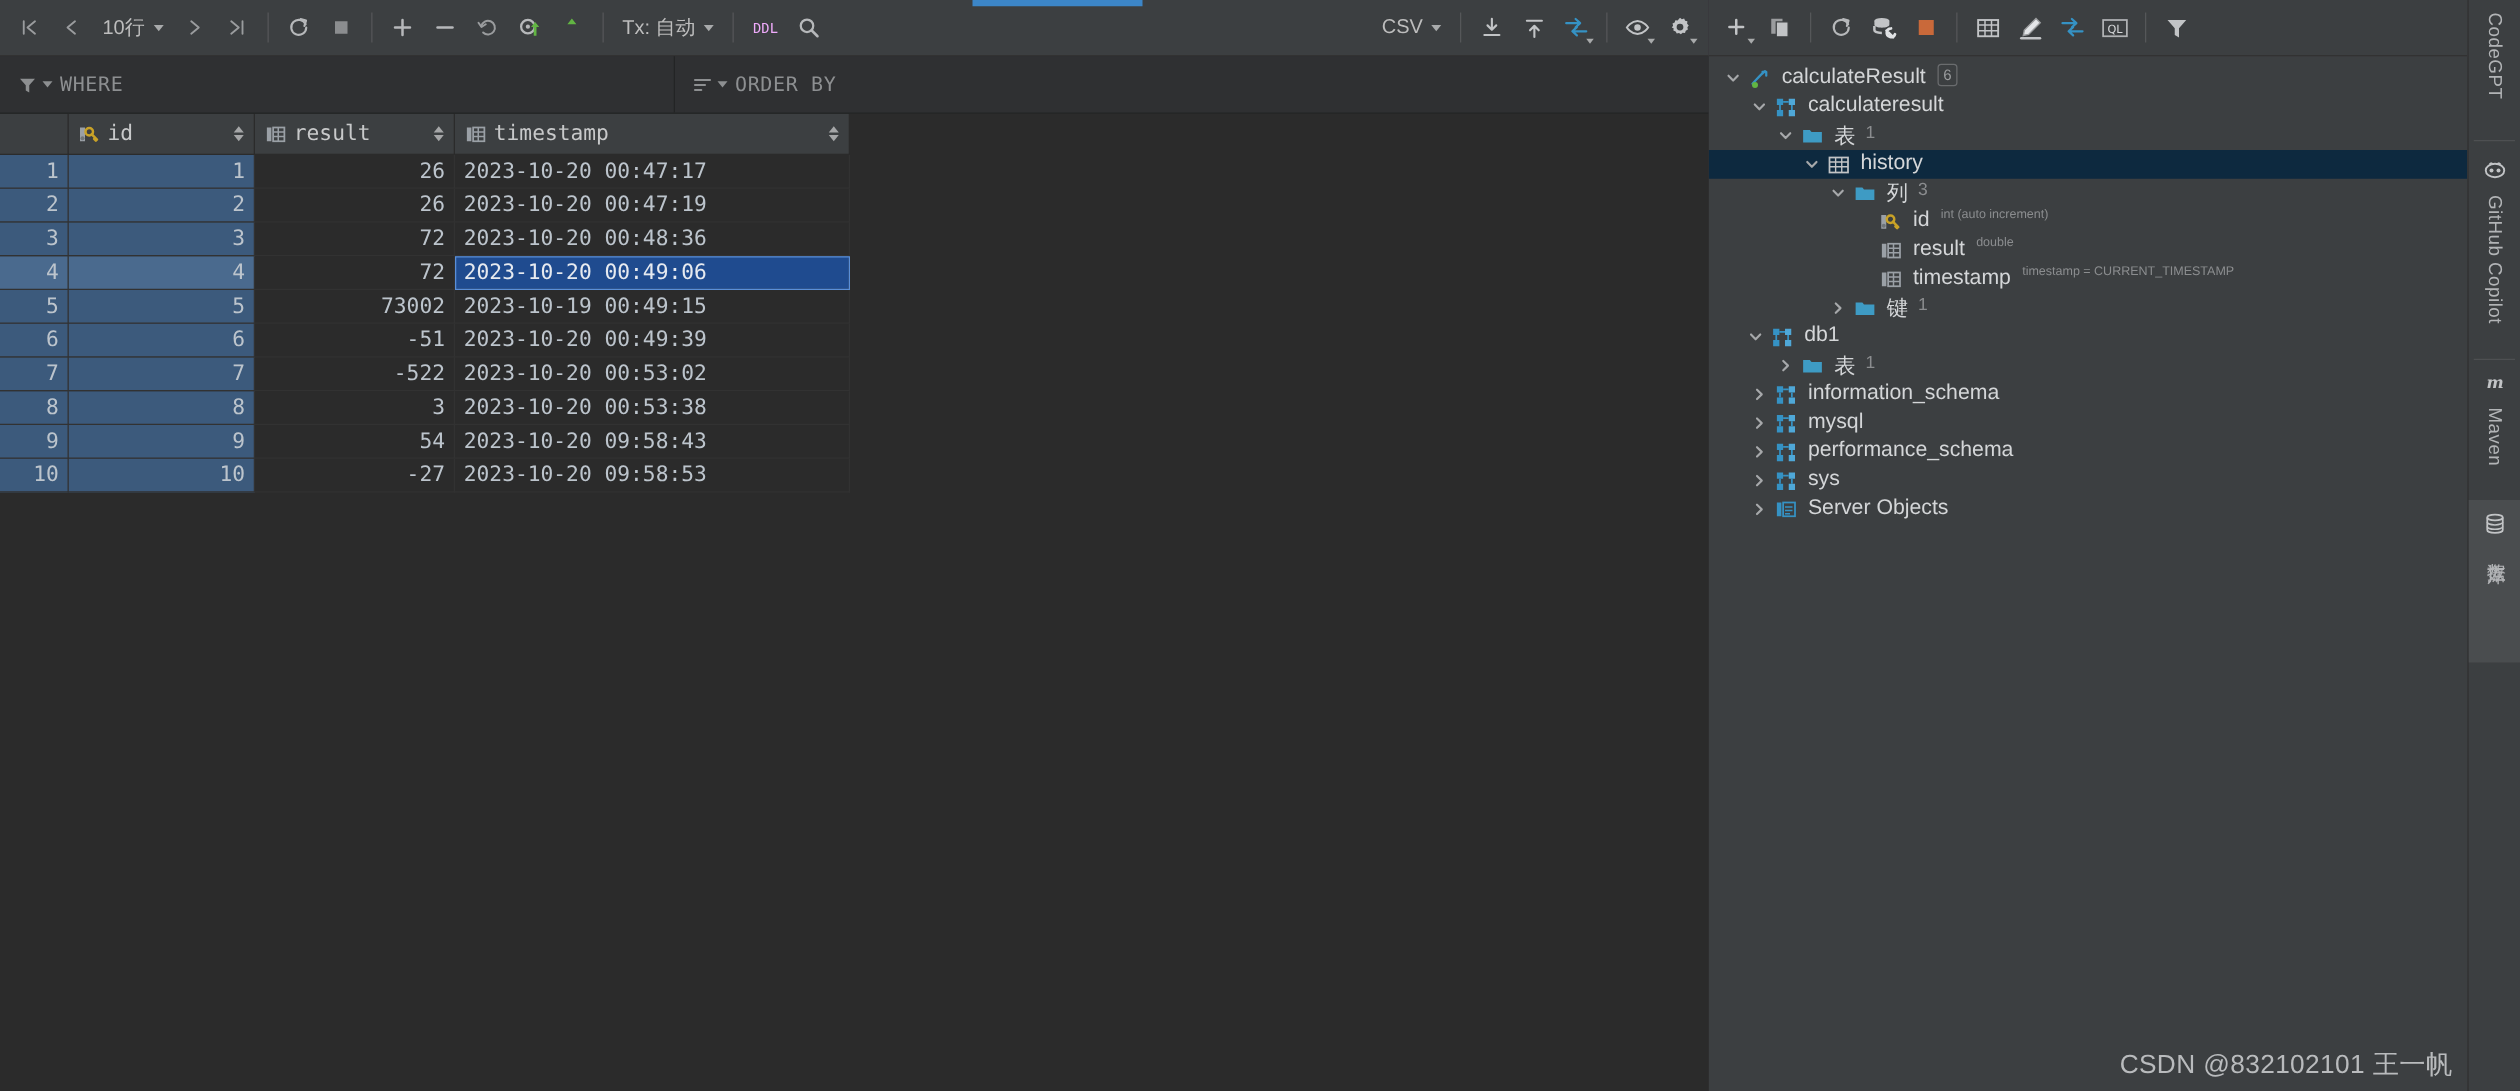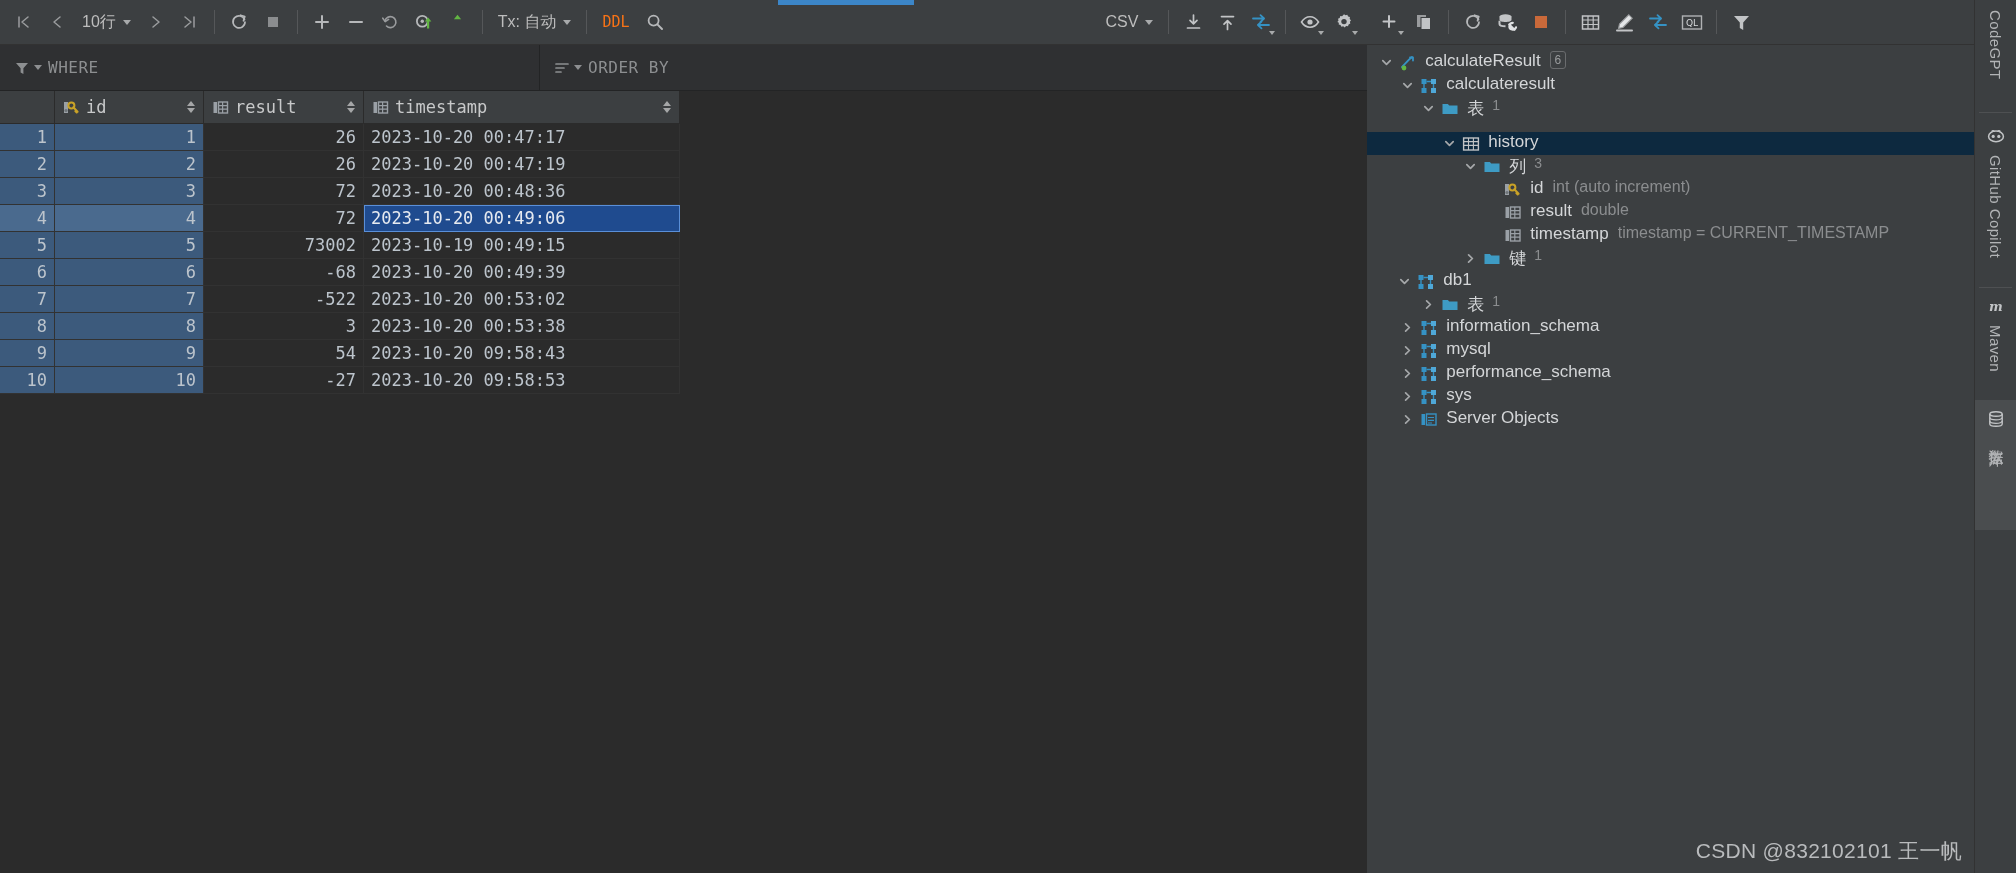--- a/index.html
+++ b/index.html
@@ -20,21 +20,21 @@
   .tool-strip{position:relative;width:41px;height:873px;background:#3c3f41;border-left:1px solid #323232;}
 
   
   .toolbar{height:45px;min-height:45px;background:#3c3f41;display:flex;align-items:center;
            padding:0 6px;box-sizing:border-box;border-bottom:1px solid #323232;}
   .tb-btn{width:34px;height:34px;display:flex;align-items:center;justify-content:center;
           border-radius:3px;color:#a8aaab;flex:none;cursor:default;}
   .tb-btn svg{display:block;}
   .tb-text{display:flex;align-items:center;gap:5px;padding:0 8px;height:30px;color:#bdbdbd;
            font-size:16px;white-space:nowrap;cursor:default;}
-  .tb-text.mono{font-family:"DejaVu Sans Mono","Liberation Mono",monospace;font-size:15px;color:#f97316;align-items:center;}
+  .tb-text.mono{font-family:"DejaVu Sans Mono","Liberation Mono",monospace;font-size:11px;color:#f0abfc;align-items:center;}
   .sep{width:1px;height:24px;background:#555759;margin:0 7px;flex:none;}
   .spacer{flex:1 1 auto;}
   .caret{width:0;height:0;border-left:4.5px solid transparent;border-right:4.5px solid transparent;
          border-top:5px solid #a8aaab;margin-left:2px;}
   .mini-caret{position:absolute;right:3px;bottom:4px;width:0;height:0;
               border-left:3.5px solid transparent;border-right:3.5px solid transparent;
               border-top:4px solid #a8aaab;}
   .tb-btn{position:relative;}
 
   
@@ -68,26 +68,26 @@
   td.cid{text-align:right;background:#3c5a7c;color:#c3cedb;}
   td.cresult{text-align:right;background:#2b2b2b;}
   td.cts{text-align:left;background:#2b2b2b;padding-left:10px;}
   tr.focused td.rownum{background:#4a6a8e;}
   tr.focused td.cid{background:#4a6a8e;}
   td.cell-selected{background:#1f4b8f !important;color:#e6eaf0 !important;outline:1px solid #5a8fd8;outline-offset:-1px;}
 
   
   .tree{flex:1;overflow:hidden;padding-top:6px;font-size:17px;color:#c6c8ca;}
   .trow{display:flex;align-items:flex-start;height:23px;white-space:nowrap;padding-right:8px;cursor:default;}
-  .trow.selected{background:#0d293f;margin-top:12px;}
+  .trow.selected{background:#0d293f;}
   .twist{width:22px;height:23px;display:flex;align-items:center;justify-content:center;flex:none;color:#9b9d9f;}
   .twist.blank{visibility:hidden;}
   .ticon{width:22px;height:23px;display:flex;align-items:center;justify-content:center;flex:none;margin-right:6px;}
   .tlabel{color:#d4d6d8;}
-  .tsub{color:#8b8d8f;margin-left:9px;font-size:16px;}
+  .tsub{color:#8b8d8f;margin-left:9px;font-size:10px;}
   .tcount{color:#8b8d8f;margin-left:8px;font-size:14px;}
   .badge{display:inline-block;border:1px solid #6a6c6e;border-radius:3px;color:#9a9c9e;
          font-size:12px;line-height:1;padding:2px 4px;margin-left:9px;}
 
   
   .vstrip-item{position:absolute;left:0;width:41px;display:flex;flex-direction:column;
                align-items:center;justify-content:flex-start;color:#b2b4b6;cursor:default;}
   .vtext{writing-mode:vertical-rl;text-orientation:mixed;font-size:15px;letter-spacing:.4px;white-space:nowrap;}
   .vicon{margin-bottom:6px;}
   .vstrip-item.active{background:#4a4d4f;}
@@ -348,21 +348,21 @@
               </tr>
               <tr>
                 <td class="rownum">5</td>
                 <td class="cid">5</td>
                 <td class="cresult">73002</td>
                 <td class="cts">2023-10-19 00:49:15</td>
               </tr>
               <tr>
                 <td class="rownum">6</td>
                 <td class="cid">6</td>
-                <td class="cresult">-68</td>
+                <td class="cresult">-51</td>
                 <td class="cts">2023-10-20 00:49:39</td>
               </tr>
               <tr>
                 <td class="rownum">7</td>
                 <td class="cid">7</td>
                 <td class="cresult">-522</td>
                 <td class="cts">2023-10-20 00:53:02</td>
               </tr>
               <tr>
                 <td class="rownum">8</td>

